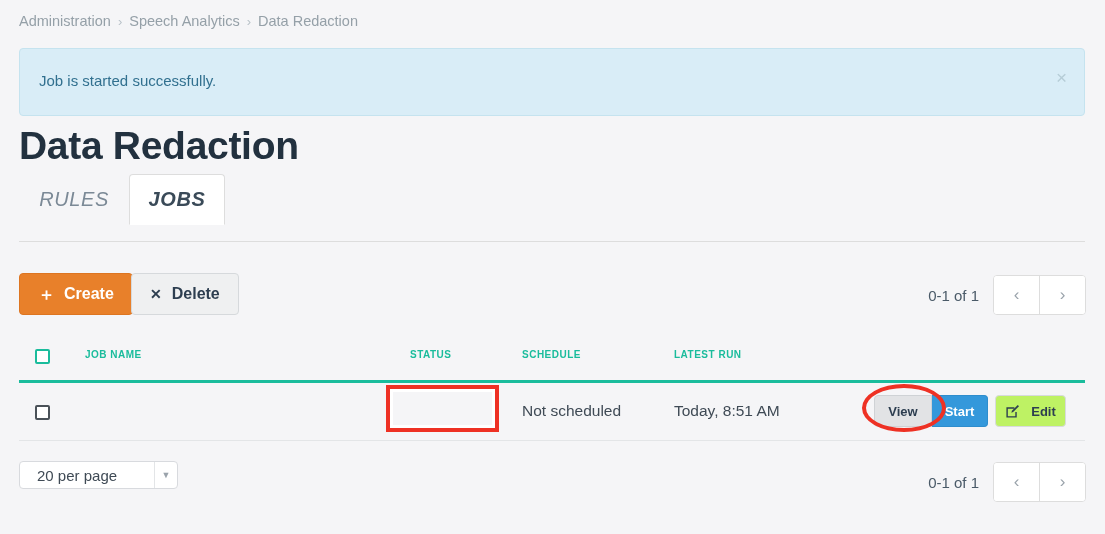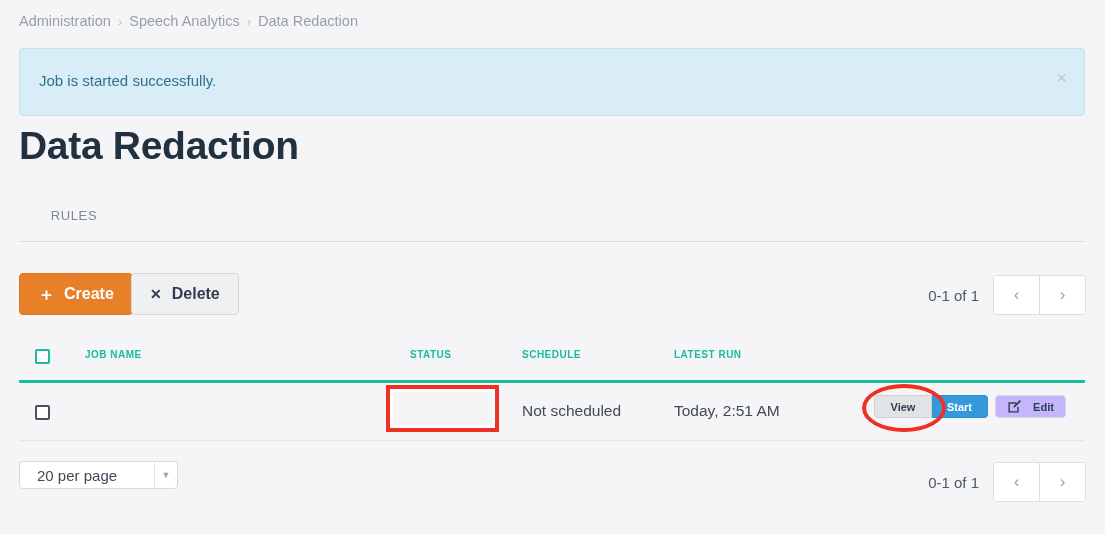--- a/index.html
+++ b/index.html
@@ -78,29 +78,30 @@
     position: absolute;
     left: 19px;
     top: 190px;
     width: 1066px;
     height: 52px;
     border-bottom: 1px solid #ddd;
     box-sizing: border-box;
   }
   .tab {
     position: absolute;
-    bottom: 0;
+    bottom: 16px;
     height: 51px;
     box-sizing: border-box;
     display: flex;
     align-items: center;
     justify-content: center;
-    font-size: 13px;
+    font-size: 20px;
     letter-spacing: 0.6px;
     cursor: pointer;
+    font-style: italic;
   }
   .tab.inactive {
     left: 0;
     width: 110px;
     color: #7b8996;
   }
   .tab.active {
     left: 110px;
     width: 96px;
     background: #fff;
@@ -266,25 +267,25 @@
 
   
   .actions {
     position: absolute;
     right: 19px;
     top: 12px;
     display: flex;
     align-items: stretch;
   }
   .act {
-    height: 23px;
+    height: 32px;
     display: flex;
     align-items: center;
     justify-content: center;
-    font-size: 11px;
+    font-size: 13px;
     font-weight: bold;
     box-sizing: border-box;
     cursor: pointer;
   }
   .act.view {
     width: 58px;
     background: #e2e3e5;
     border: 1px solid #cfd2d5;
     border-radius: 4px 0 0 4px;
     color: #2d3e50;
@@ -293,21 +294,21 @@
     width: 56px;
     background: #3498db;
     border: 1px solid #2e8dcd;
     border-left: none;
     border-radius: 0 4px 4px 0;
     color: #fff;
   }
   .act.edit {
     width: 71px;
     margin-left: 7px;
-    background: #c4b5fd;
+    background: #bef264;
     border: 1px solid #d8dade;
     border-radius: 4px;
     color: #2d3e50;
     gap: 11px;
   }
   .act.edit svg { display: block; }
 
   
   .anno {
     position: absolute;
@@ -382,20 +383,21 @@
 
 <div class="alert">
   <div class="alert-text">Job is started successfully.</div>
   <div class="alert-close">×</div>
 </div>
 
 <div class="page-title">Data Redaction</div>
 
 <div class="tabs">
   <div class="tab inactive">RULES</div>
+  <div class="tab active">JOBS</div>
 </div>
 
 <div class="btn-create">
   <span class="plus">＋</span>
   <span>Create</span>
 </div>
 <div class="btn-delete">
   <span class="xmark">✕</span>
   <span>Delete</span>
 </div>
@@ -413,21 +415,21 @@
     <div class="chk head"></div>
     <div class="th c-name">JOB NAME</div>
     <div class="th c-stat">STATUS</div>
     <div class="th c-sched">SCHEDULE</div>
     <div class="th c-run">LATEST RUN</div>
   </div>
 
   <div class="trow">
     <div class="chk row"></div>
     <div class="cell sched">Not scheduled</div>
-    <div class="cell run">Today, 2:51 AM</div>
+    <div class="cell run">Today, 8:51 AM</div>
 
     <div class="actions">
       <div class="act view">View</div>
       <div class="act start">Start</div>
       <div class="act edit">
         <span>
           <svg width="15" height="15" viewBox="0 0 16 16">
             <path d="M1.5 3.5 H10 V5 H3 V13 H11 V8.5 H12.5 V14.5 H1.5 Z" fill="#2d3e50"></path>
             <path d="M13.6 1.1 L14.9 2.4 L8.7 8.6 L6.8 9.2 L7.4 7.3 Z" fill="#2d3e50"></path>
           </svg>

